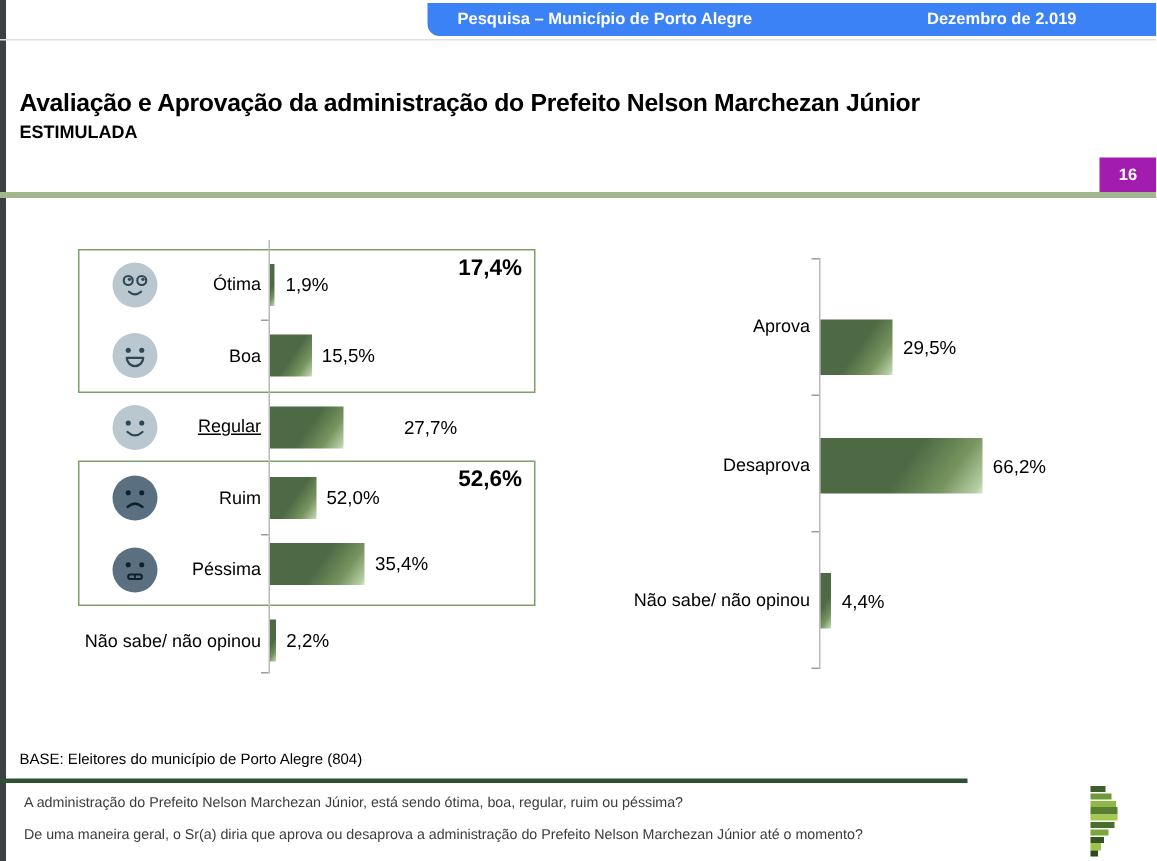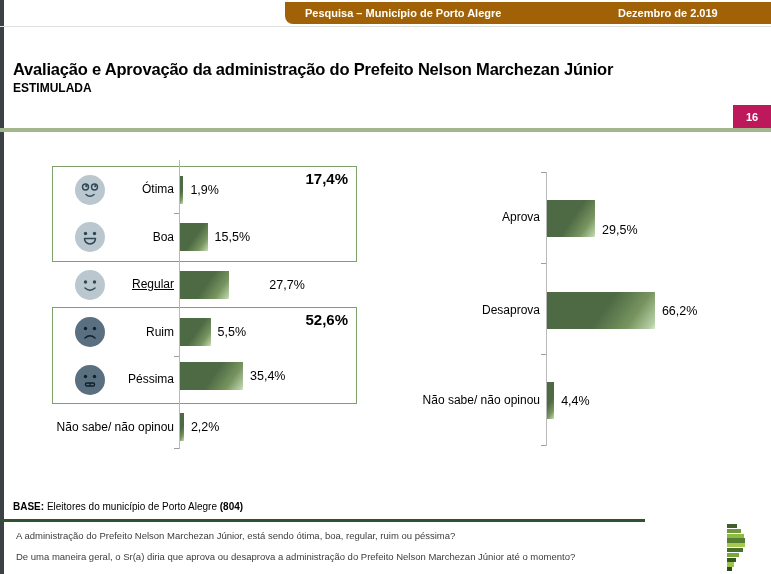--- a/index.html
+++ b/index.html
@@ -3,49 +3,49 @@
 <meta charset="utf-8">
 <style>
   html,body{margin:0;padding:0;background:#fff;}
   #page{position:relative;width:771px;height:574px;background:#fff;overflow:hidden;
         font-family:"Liberation Sans","DejaVu Sans",sans-serif;color:#000;}
 
   
   .left-strip{position:absolute;left:0;top:0;width:4px;height:574px;background:#3c4146;}
 
   
-  .header-bar{position:absolute;left:285px;top:2px;width:486px;height:22px;background:#a16207;
+  .header-bar{position:absolute;left:285px;top:2px;width:486px;height:22px;background:#3b82f6;
               border-radius:0 0 0 8px;display:flex;align-items:center;}
   .header-bar .h-left{position:absolute;left:20px;color:#fff;font-weight:bold;font-size:11px;white-space:nowrap;}
   .header-bar .h-right{position:absolute;left:333px;color:#fff;font-weight:bold;font-size:11px;white-space:nowrap;}
   .header-underline{position:absolute;left:0;top:26px;width:771px;height:1px;background:#dde1db;}
 
   .page-title{position:absolute;left:13px;top:60px;width:740px;font-size:16.5px;font-weight:bold;letter-spacing:-0.2px;}
   .page-subtitle{position:absolute;left:13px;top:81px;font-size:12px;font-weight:bold;}
 
-  .page-num{position:absolute;left:733px;top:105px;width:38px;height:23px;background:#be185d;
+  .page-num{position:absolute;left:733px;top:105px;width:38px;height:23px;background:#a21caf;
             color:#fff;font-size:11px;font-weight:bold;display:flex;align-items:center;justify-content:center;}
   .green-divider{position:absolute;left:0;top:128px;width:771px;height:4px;background:#a3b78f;}
 
   
   .axis{position:absolute;width:1px;background:#b9b9b9;}
   .tick{position:absolute;height:1px;background:#9d9d9d;}
   .bar-row{position:absolute;display:flex;align-items:center;gap:7px;}
   .bar{background:linear-gradient(125deg,#4d6a45 52%,#77945f 78%,#b7cfa6 96%,#dcead2 100%);height:100%;}
   .val{font-size:12.5px;white-space:nowrap;}
   .cat-label{position:absolute;font-size:12px;text-align:right;white-space:nowrap;}
 
   
   .group-box{position:absolute;border:1.5px solid #7fa06b;background:transparent;}
   .group-pct{position:absolute;right:8px;top:3px;font-size:15px;font-weight:bold;}
   .face{position:absolute;width:32px;height:32px;}
 
   
   .base-line{position:absolute;left:13px;top:501px;font-size:10px;}
-  .base-line b{font-weight:bold;margin-top:25px;}
+  .base-line b{font-weight:normal;margin-top:25px;}
   .footer-rule{position:absolute;left:0;top:519px;width:645px;height:2.5px;background:#2f5233;}
   .question{position:absolute;left:16px;font-size:9.5px;color:#3c3c3c;white-space:nowrap;}
 
   
   .logo{position:absolute;left:727px;top:524px;width:26px;height:48px;}
   .logo .lrow{height:4.3px;margin-bottom:0.5px;}
 </style>
 </head>
 <body>
 
@@ -127,21 +127,21 @@
     <div class="bar-row" style="left:180px;top:223px;height:28px;">
       <div class="bar" style="width: 27.59px;"></div>
       <span class="val">15,5%</span>
     </div>
     <div class="bar-row" style="left:180px;top:271px;height:28px;gap:40px;">
       <div class="bar" style="width: 49.306px;"></div>
       <span class="val">27,7%</span>
     </div>
     <div class="bar-row" style="left:180px;top:318px;height:28px;">
       <div class="bar" style="width: 30.616px;"></div>
-      <span class="val">5,5%</span>
+      <span class="val">52,0%</span>
     </div>
     <div class="bar-row" style="left:180px;top:362px;height:28px;">
       <div class="bar" style="width: 63.012px;"></div>
       <span class="val">35,4%</span>
     </div>
     <div class="bar-row" style="left:180px;top:413px;height:28px;">
       <div class="bar" style="width: 3.916px;"></div>
       <span class="val">2,2%</span>
     </div>
   </div>
@@ -150,21 +150,21 @@
     <div class="axis" style="left:546px;top:172px;height:274px;"></div>
     <div class="tick" style="left:541px;top:172px;width:5px;"></div>
     <div class="tick" style="left:541px;top:263px;width:5px;"></div>
     <div class="tick" style="left:541px;top:354px;width:5px;"></div>
     <div class="tick" style="left:541px;top:445px;width:5px;"></div>
 
     <div class="cat-label" style="left:400px;top:210px;width:140px;">Aprova</div>
     <div class="cat-label" style="left:400px;top:303px;width:140px;">Desaprova</div>
     <div class="cat-label" style="left:400px;top:393px;width:140px;">Não sabe/ não opinou</div>
 
-    <div class="bar-row" style="left:547px;top:200px;height:37px;align-items:flex-end;">
+    <div class="bar-row" style="left:547px;top:213px;height:37px;">
       <div class="bar" style="width: 48.085px;"></div>
       <span class="val">29,5%</span>
     </div>
     <div class="bar-row" style="left:547px;top:292px;height:37px;">
       <div class="bar" style="width: 107.906px;"></div>
       <span class="val">66,2%</span>
     </div>
     <div class="bar-row" style="left:547px;top:382px;height:37px;">
       <div class="bar" style="width: 7.172px;"></div>
       <span class="val">4,4%</span>

